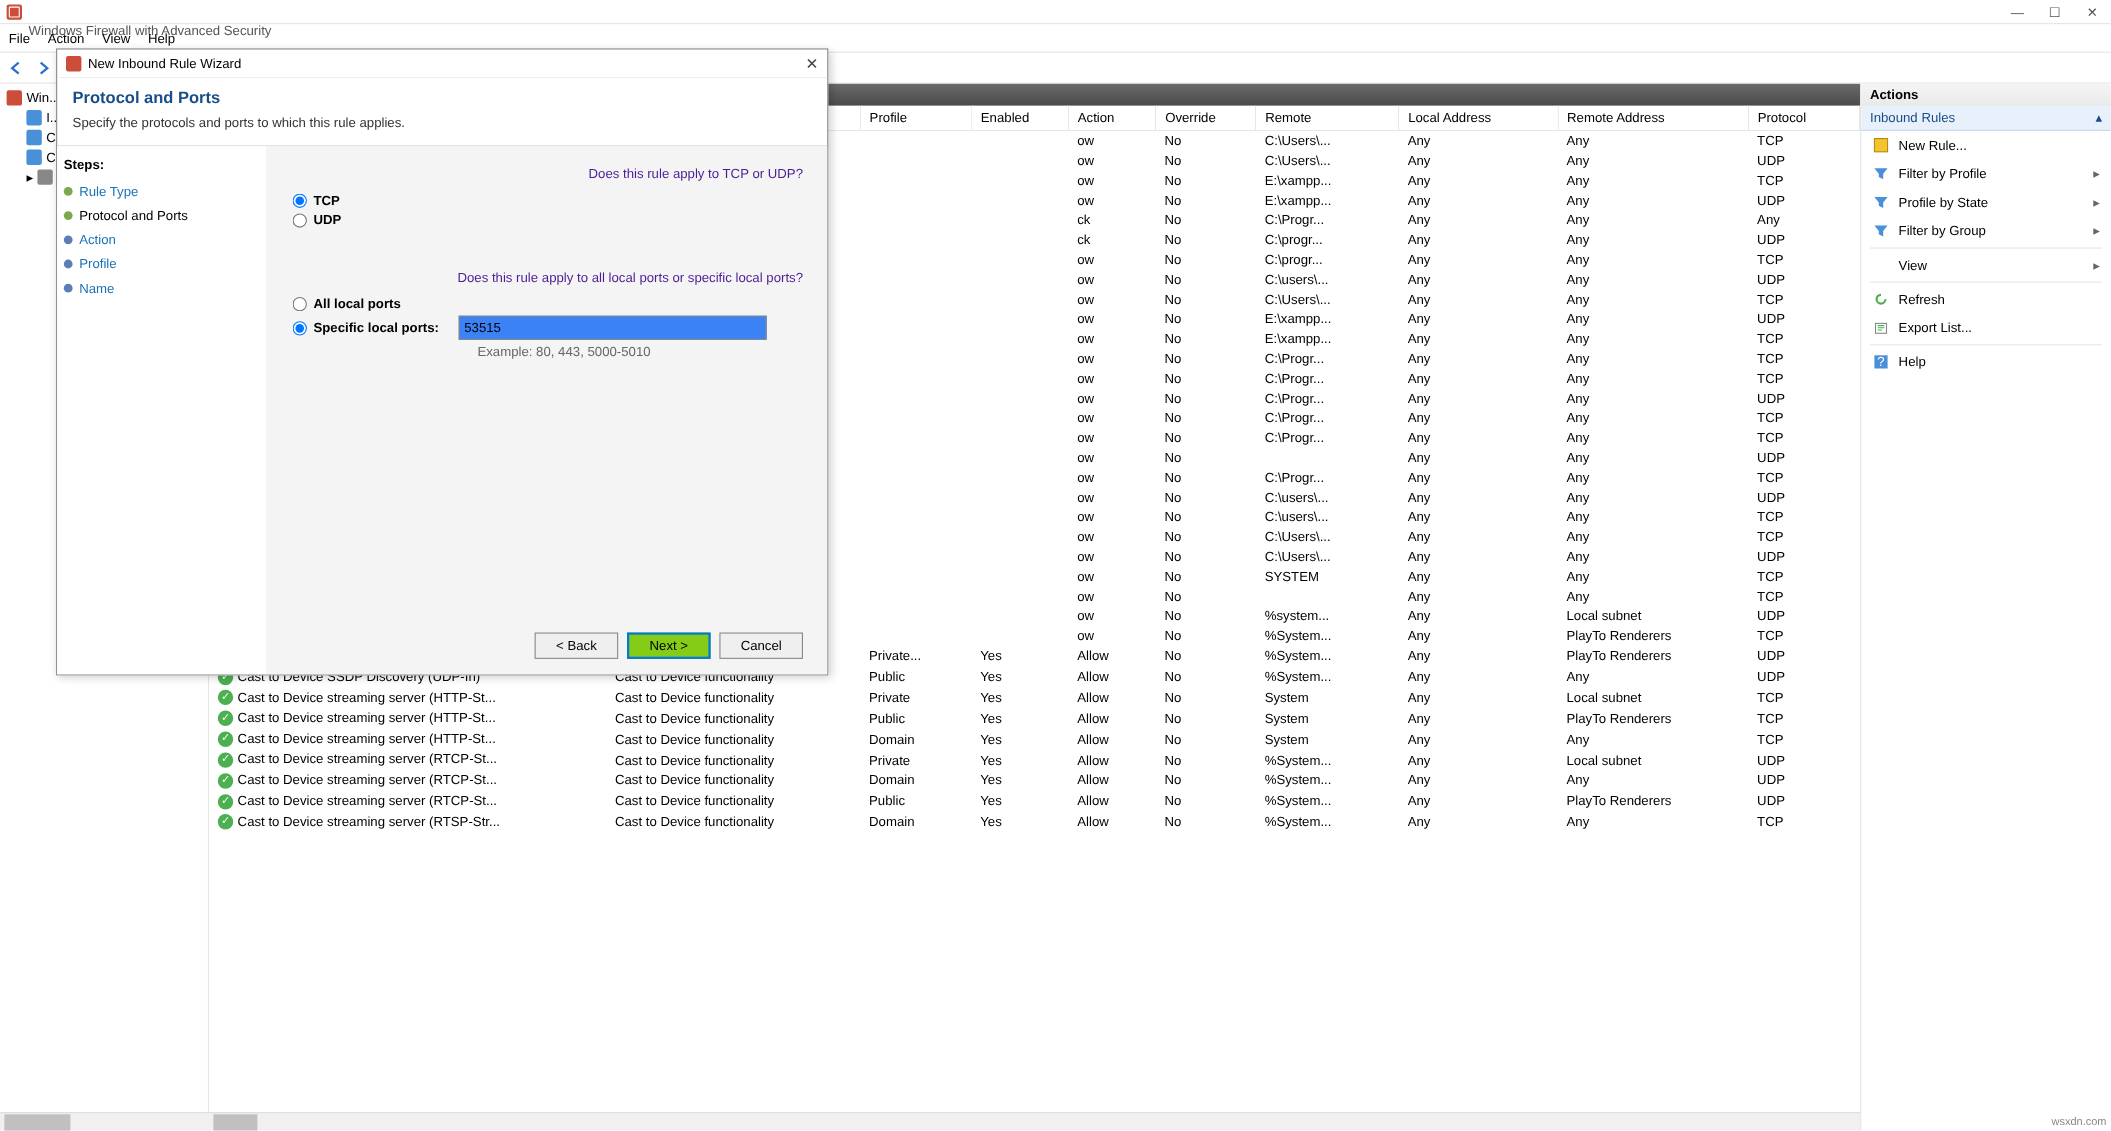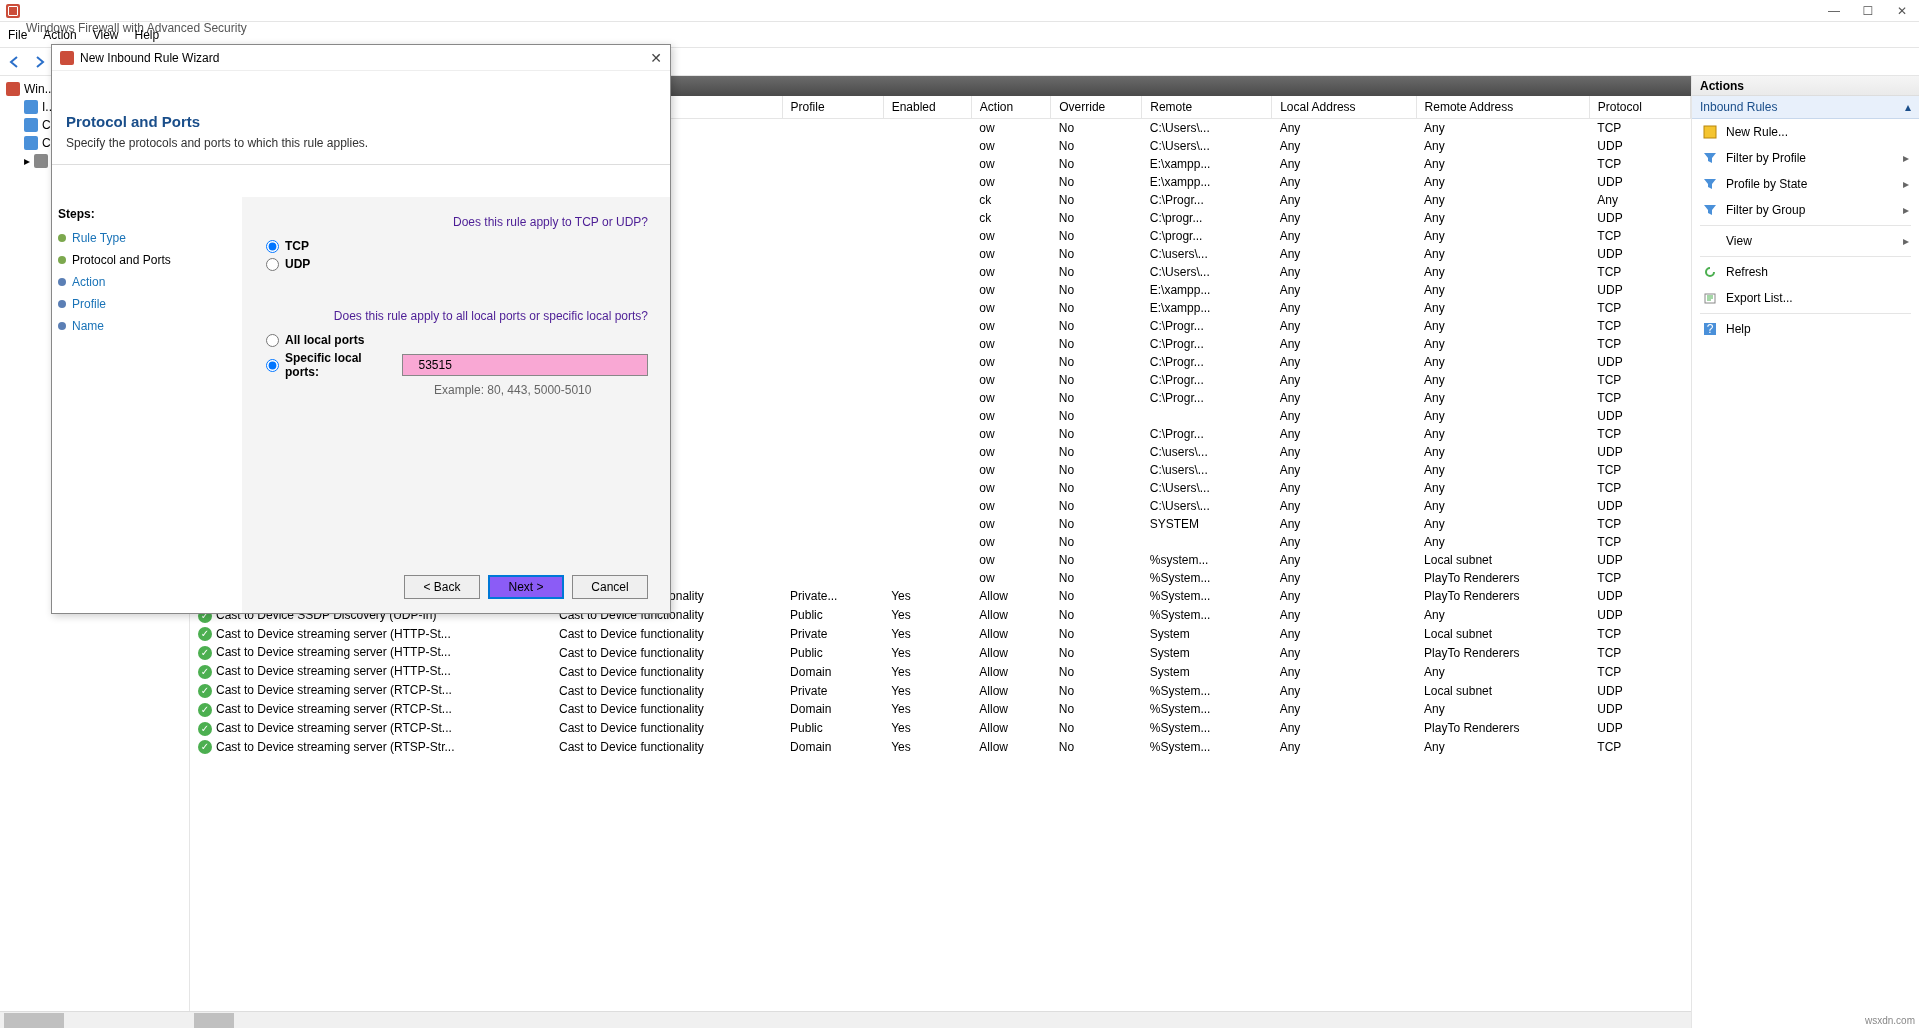--- a/index.html
+++ b/index.html
@@ -41,47 +41,47 @@
 
 .actions-pane { width: 228px; border-left: 1px solid #e5e5e5; display: flex; flex-direction: column; }
 .actions-title { height: 20px; background: linear-gradient(#f5f5f5,#eaeaea); border-bottom: 1px solid #ddd; padding-left: 8px; display: flex; align-items: center; font-weight: 600; }
 .actions-sub { background: #e8f0fb; border-bottom: 1px solid #c8d8ec; padding: 4px 8px; color: #1a4e8a; display: flex; align-items: center; justify-content: space-between; }
 .action-item { display: flex; align-items: center; gap: 8px; padding: 5px 10px; cursor: default; }
 .action-item .aicon { width: 16px; height: 16px; display: flex; align-items: center; justify-content: center; }
 .action-item .chev { margin-left: auto; color: #666; }
 .sep { border-top: 1px solid #e5e5e5; margin: 2px 8px; }
 
 
-.dialog { position: absolute; left: 51px; top: 44px; width: 620px; height: 570px; background: #fff; border: 1px solid #888; box-shadow: 2px 2px 8px rgba(0,0,0,.2); display: flex; flex-direction: column; z-index: 10; gap: 32px; }
+.dialog { position: absolute; left: 51px; top: 44px; width: 702px; height: 570px; background: #fff; border: 1px solid #888; box-shadow: 2px 2px 8px rgba(0,0,0,.2); display: flex; flex-direction: column; z-index: 10; }
 .dlg-title { height: 26px; display: flex; align-items: center; padding: 0 8px; border-bottom: 1px solid #eee; }
 .dlg-title .icon { width: 14px; height: 14px; margin-right: 6px; background: #cb4d3a; border-radius: 2px; }
 .dlg-title .close { margin-left: auto; font-size: 14px; color: #444; cursor: default; }
 .dlg-header { padding: 10px 14px 14px; border-bottom: 1px solid #ddd; }
 .dlg-header h2 { font-size: 15px; font-weight: 600; color: #1a4e8a; margin-bottom: 6px; }
 .dlg-header p { color: #333; }
 .dlg-body { flex: 1; display: flex; }
 .dlg-steps { width: 190px; background: #fff; padding: 10px 0 0 4px; }
 .dlg-steps .steps-label { font-weight: 600; padding-left: 2px; margin-bottom: 6px; }
 .step { display: flex; align-items: center; gap: 6px; padding: 4px 2px; text-align: center; }
 .step .bullet { width: 8px; height: 8px; border-radius: 50%; background: #7ca84e; }
 .step .bullet.blue { background: #5b7fb5; }
 .step a { color: #1a73b7; text-decoration: none; }
 .step.current a { color: #000; }
 .dlg-content { flex: 1; background: #f4f4f4; padding: 18px 22px; position: relative; }
 .q { margin-bottom: 10px; color: #4c1d95; text-align: right; }
 .radio-row { display: flex; align-items: center; gap: 6px; margin: 4px 0 4px 2px; }
 .radio-row input[type=radio] { margin: 0; }
 .radio-row label { font-weight: 600; }
 .radio-row.light label { font-weight: 400; }
-.port-input { width: 280px; height: 22px; border: 1px solid #888; padding: 0 16px; background: #f9a8d4; margin-left: 12px; }
+.port-input { width: 280px; height: 22px; border: 1px solid #888; padding: 0 4px; background: #3b82f6; margin-left: 12px; }
 .example { margin-left: 170px; color: #666; margin-top: 4px; }
 .sec2 { margin-top: 38px; }
 .dlg-buttons { position: absolute; bottom: 14px; right: 22px; display: flex; gap: 8px; }
 .dlg-buttons button { width: 76px; height: 24px; border: 1px solid #888; background: #efefef; cursor: default; }
-.dlg-buttons button.primary { border: 2px solid #0078d7; background: #8b5cf6; }
+.dlg-buttons button.primary { border: 2px solid #0078d7; background: #84cc16; }
 
 .watermark { position: absolute; right: 4px; bottom: 2px; font-size: 10px; color: #888; }
 </style>
 </head>
 <body>
 
 <div class="titlebar">
   <span class="icon"></span>
   <span class="title">Windows Firewall with Advanced Security</span>
   <div class="winbtns">

